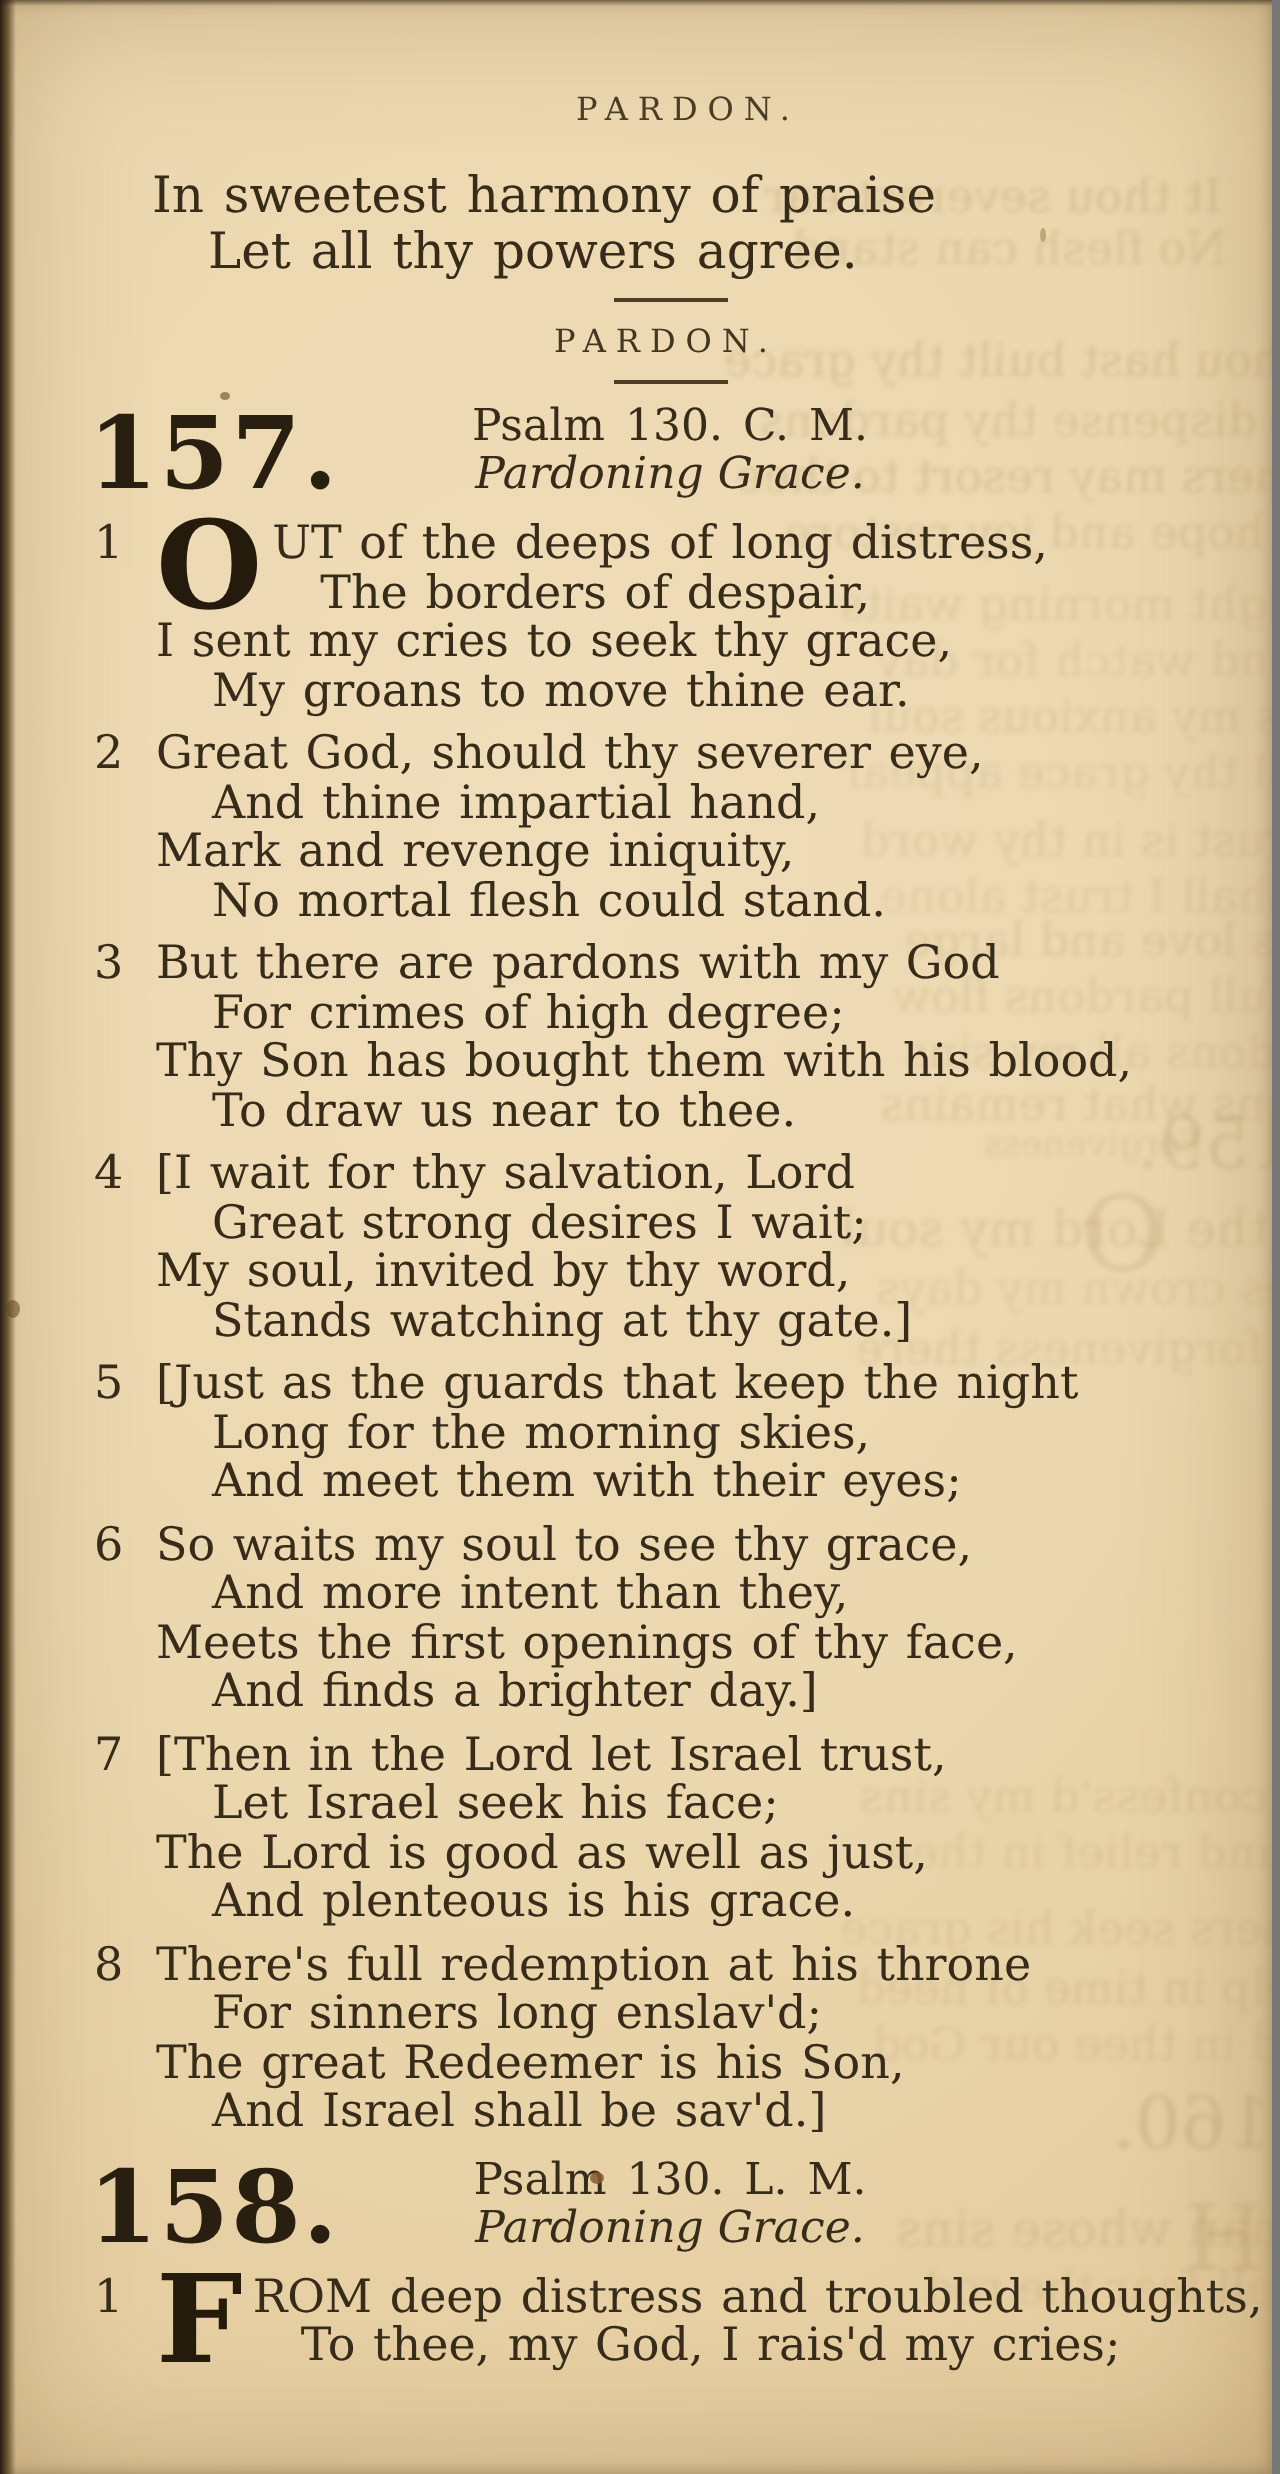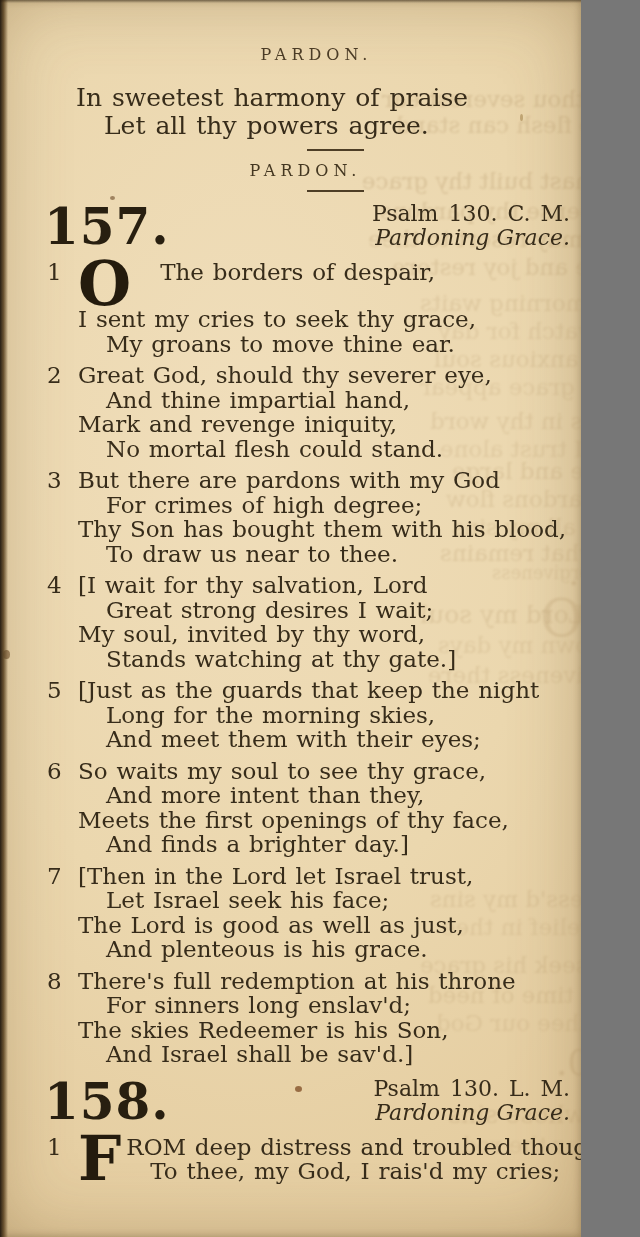--- a/index.html
+++ b/index.html
@@ -1,17 +1,17 @@
 <!DOCTYPE html>
 <html><head>
 <meta charset="utf-8">
 <style>
   html,body { margin:0; padding:0; background:#777; }
   .page {
-    position:relative; width:581px; height:1237px; overflow:hidden;
+    position:relative; width:636px; height:1237px; overflow:hidden;
     font-family:"DejaVu Serif", serif;
     color:#372c1a;
     background:
       radial-gradient(ellipse 130% 95% at 42% 35%, #f0debb 0%, #ebd7ae 42%, #e4cc9f 72%, #d3b888 100%);
     box-shadow: inset 0 0 70px rgba(110,80,35,.30), inset 0 0 8px rgba(60,40,12,.35);
   }
   .edge-left { position:absolute; left:0; top:0; bottom:0; width:8px;
     background:linear-gradient(90deg,#170f07 0%,#5f4827 45%,rgba(95,72,39,0) 100%); opacity:.9; z-index:3;}
   .edge-top { position:absolute; top:0; left:0; right:0; height:3px;
     background:linear-gradient(180deg,rgba(40,28,14,.5),rgba(40,28,14,0)); z-index:3;}
@@ -23,21 +23,21 @@
     letter-spacing:5px; color:#4b3c26; }
   .epigraph { margin-top:20px; padding-left:76px; font-size:25px; line-height:28px; word-spacing:2px; }
   .epigraph .l2 { padding-left:28px; }
   .rule { width:57px; height:2px; background:#4e3e26; margin:9px 0 0 307px; }
   .rule.r2 { margin-top:10px; }
   .section-heading { margin:10px 0 0 30px; text-align:center; font-size:16px;
     letter-spacing:5px; color:#443721; }
   .hymn-head { position:relative; margin-top:9px; height:52px; }
   .hymn-number { position:absolute; left:44px; top:-4px; font-size:50px;
     font-weight:bold; letter-spacing:1px; color:#281f10; }
-  .hymn-meta { margin-left:100px; width:470px; text-align:right; }
+  .hymn-meta { margin-left:100px; width:470px; text-align:center; }
   .hymn-meter { font-size:22px; line-height:25px; word-spacing:3px; }
   .hymn-subtitle { font-style:italic; font-size:22px; line-height:23px; }
   .stanza { position:relative; padding-left:78px; margin-top:7px;
     font-size:23px; line-height:24.5px; word-spacing:1.5px; }
   .stanza-num { position:absolute; left:47px; top:0; }
   .line { white-space:nowrap; }
   .line.indent { padding-left:28px; }
   .dc-row { display:flex; align-items:flex-start; }
   .dropcap { font-size:61px; line-height:47px; font-weight:bold; margin-right:5px; color:#241b0d; }
   .dc-lines .line.indent { padding-left:24px; }
@@ -102,20 +102,21 @@
             <div class="hymn-meta">
               <div class="hymn-meter">Psalm 130.  C. M.</div>
               <div class="hymn-subtitle">Pardoning Grace.</div>
             </div>
           </div>
           <div class="stanza">
             <span class="stanza-num">1</span>
             <div class="dc-row">
               <span class="dropcap">O</span>
               <div class="dc-lines">
+                <div class="line">UT of the deeps of long distress,</div>
                 <div class="line indent">The borders of despair,</div>
               </div>
             </div>
             <div class="line">I sent my cries to seek thy grace,</div>
             <div class="line indent">My groans to move thine ear.</div>
           </div>
           <div class="stanza">
             <span class="stanza-num">2</span>
             <div class="line">Great God, should thy severer eye,</div>
             <div class="line indent">And thine impartial hand,</div>
@@ -153,21 +154,21 @@
             <span class="stanza-num">7</span>
             <div class="line">[Then in the Lord let Israel trust,</div>
             <div class="line indent">Let Israel seek his face;</div>
             <div class="line">The Lord is good as well as just,</div>
             <div class="line indent">And plenteous is his grace.</div>
           </div>
           <div class="stanza">
             <span class="stanza-num">8</span>
             <div class="line">There's full redemption at his throne</div>
             <div class="line indent">For sinners long enslav'd;</div>
-            <div class="line">The skies Redeemer is his Son,</div>
+            <div class="line">The great Redeemer is his Son,</div>
             <div class="line indent">And Israel shall be sav'd.]</div>
           </div>
         </div>
         <div class="hymn">
           <div class="hymn-head">
             <div class="hymn-number">158.</div>
             <div class="hymn-meta">
               <div class="hymn-meter">Psalm 130.  L. M.</div>
               <div class="hymn-subtitle">Pardoning Grace.</div>
             </div>

